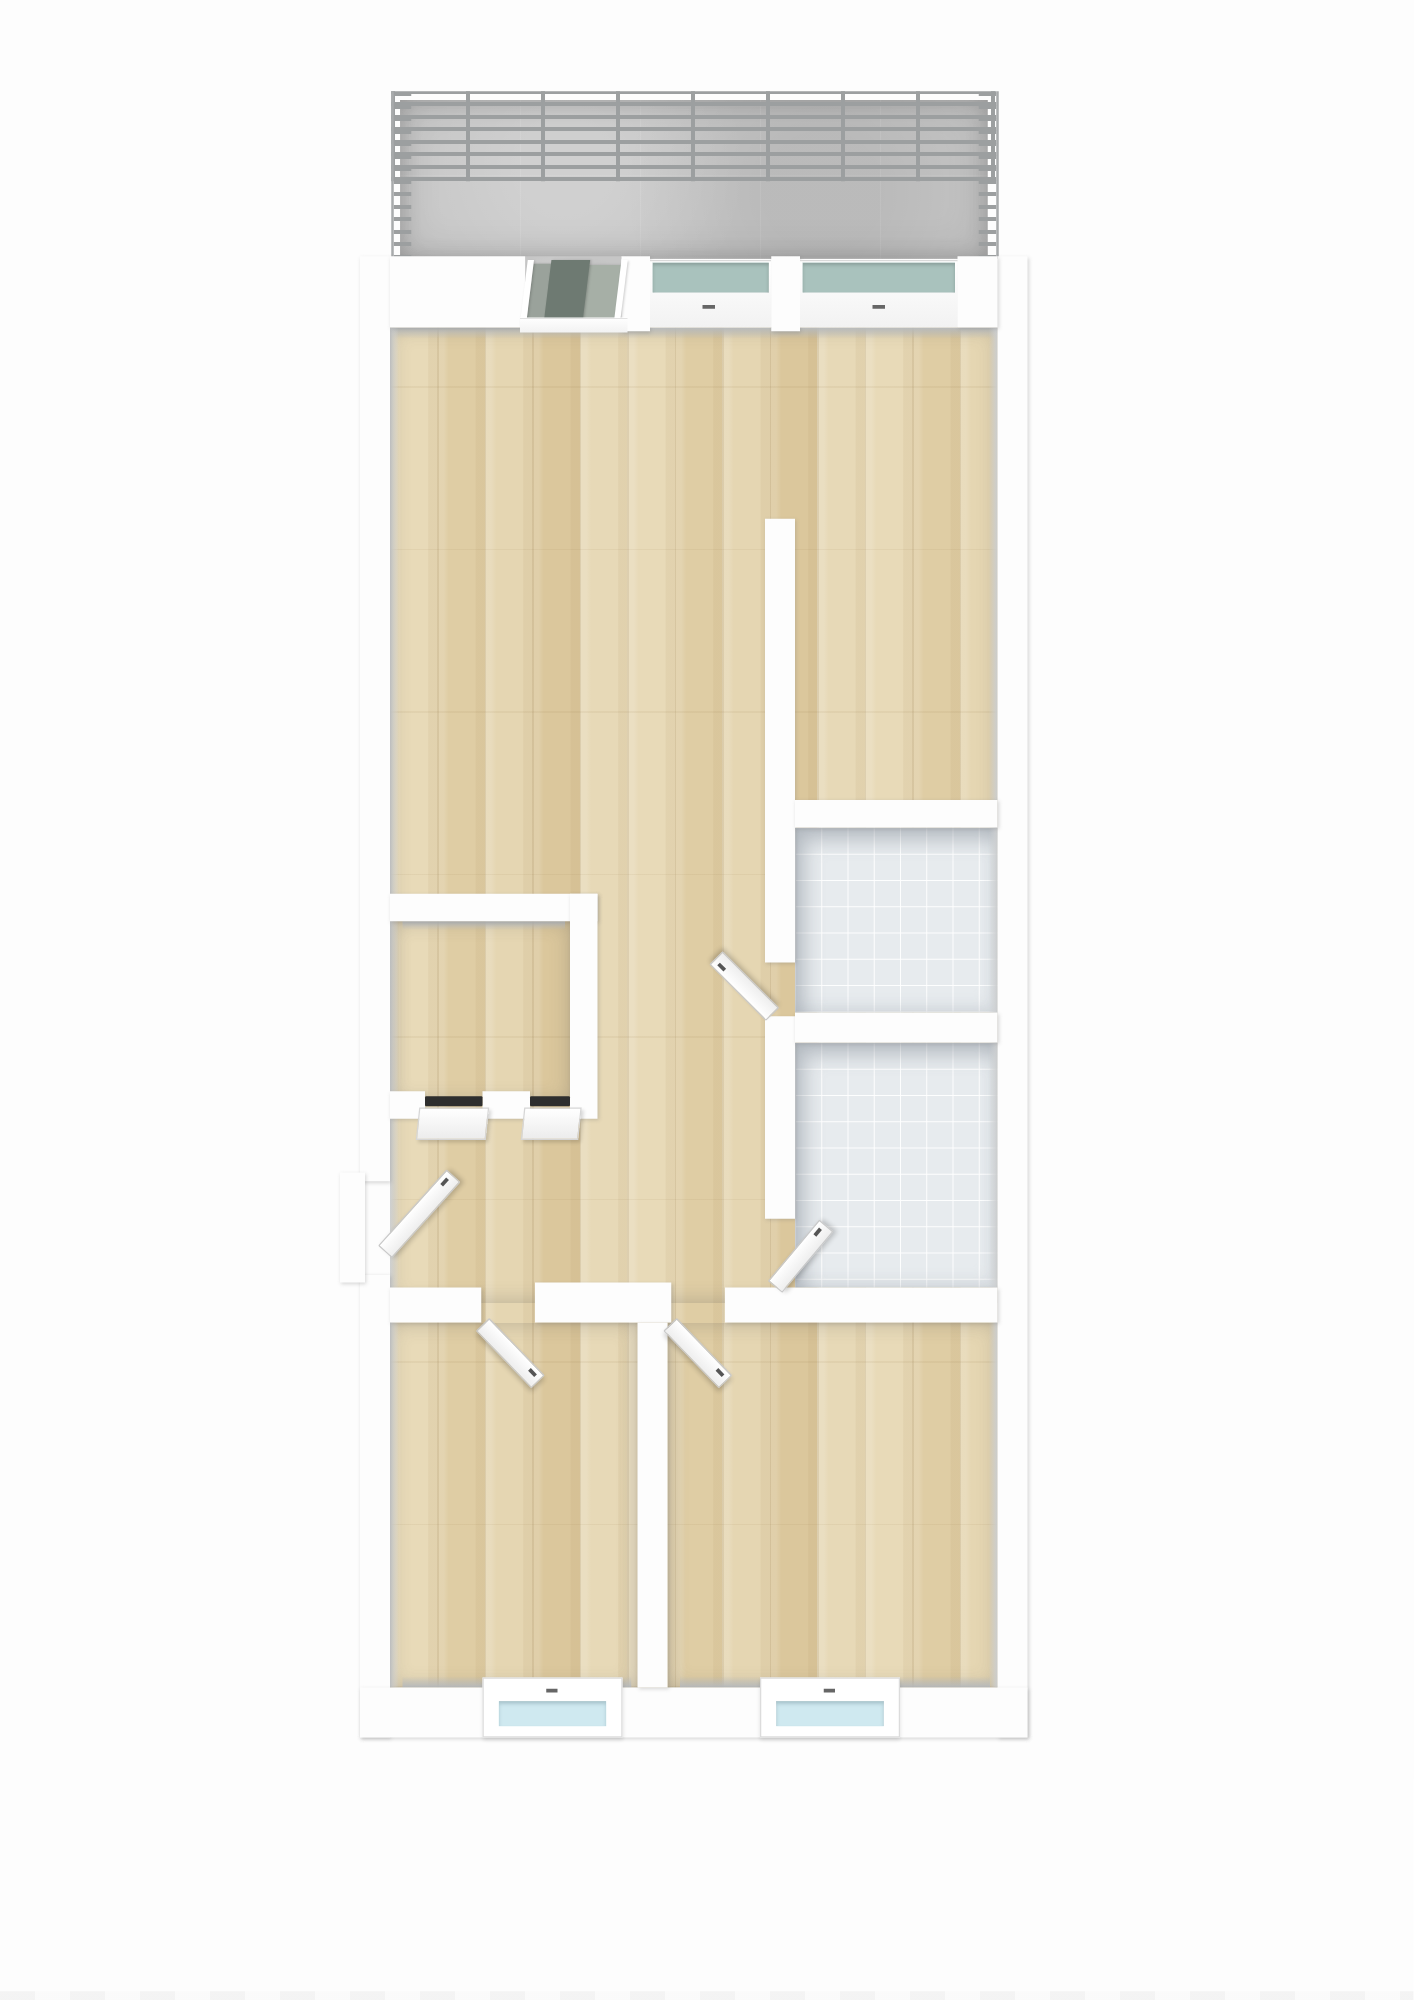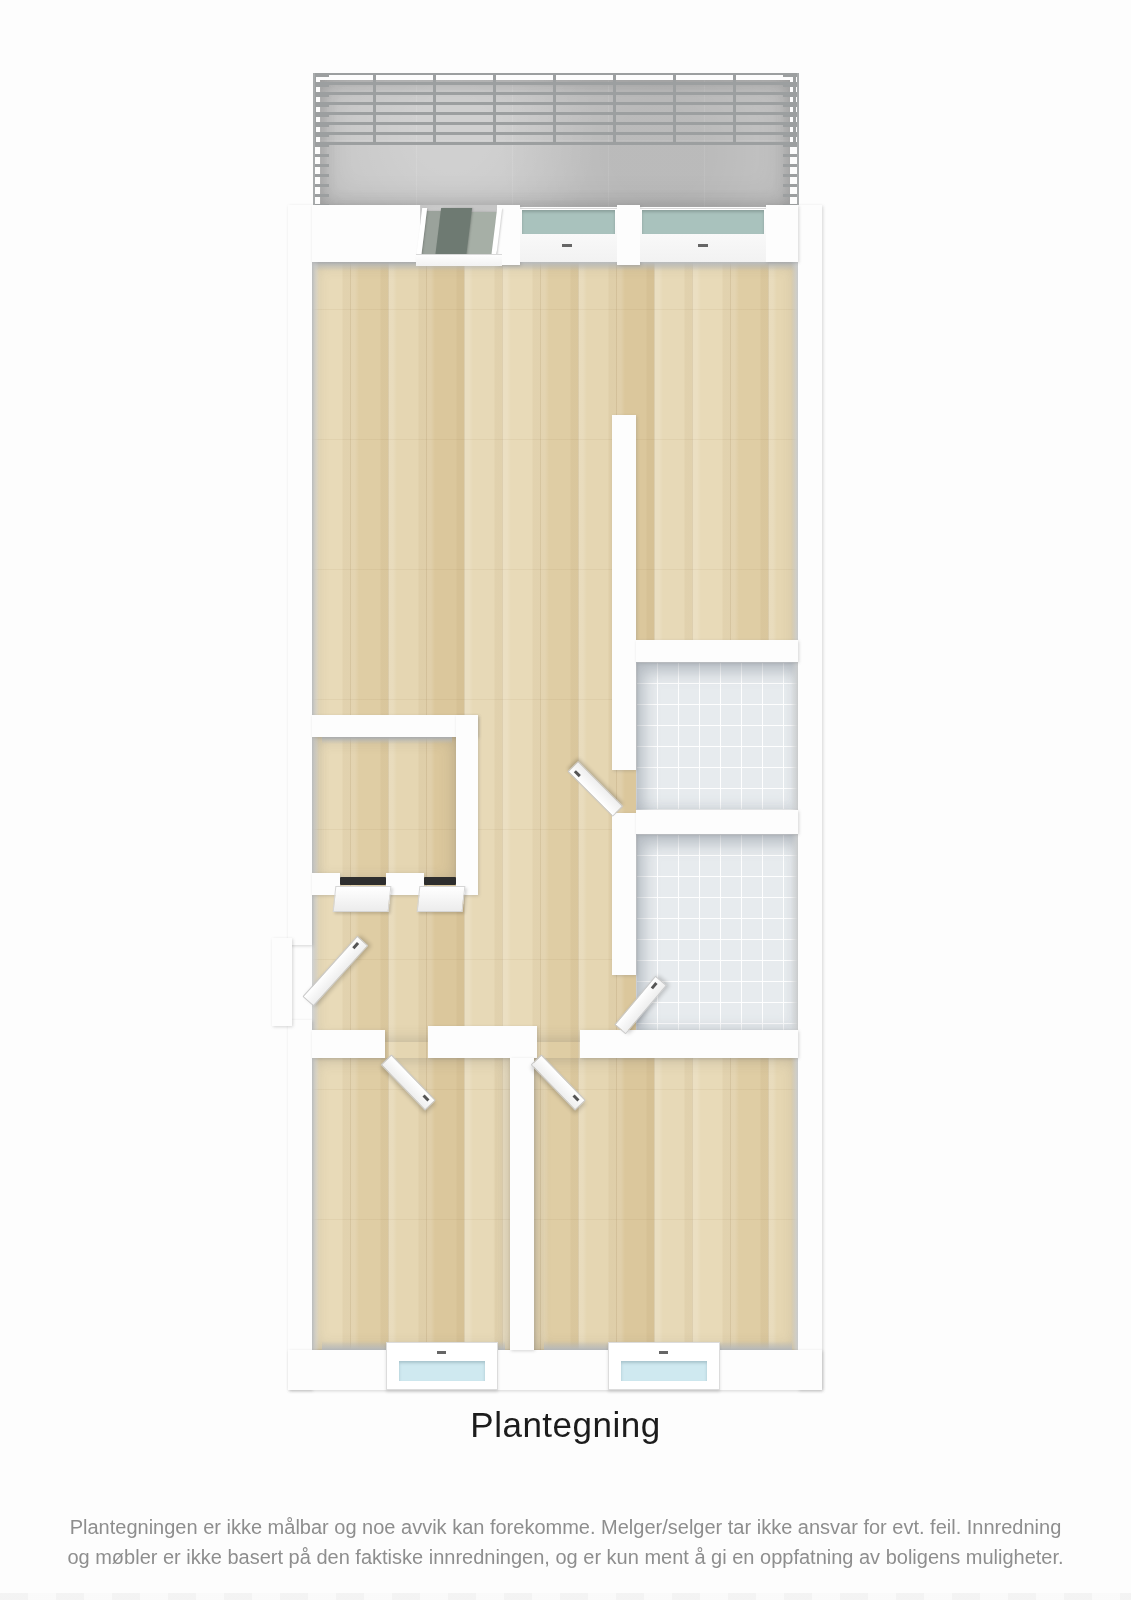--- a/index.html
+++ b/index.html
@@ -188,20 +188,15 @@
 
   <div class="bwin" style="left:386px;top:1342px;width:110px;height:46px;">
     <div class="glass"></div>
     <div class="tick" style="left:50px;top:8px;width:9px;height:3px;"></div>
   </div>
   <div class="bwin" style="left:608px;top:1342px;width:110px;height:46px;">
     <div class="glass"></div>
     <div class="tick" style="left:50px;top:8px;width:9px;height:3px;"></div>
   </div>
 
-  <div class="title">Plantegning</div>
-  <div class="disclaimer">
-    <div>Plantegningen er ikke målbar og noe avvik kan forekomme. Melger/selger tar ikke ansvar for evt. feil. Innredning</div>
-    <div>og møbler er ikke basert på den faktiske innredningen, og er kun ment å gi en oppfatning av boligens muligheter.</div>
-  </div>
 
   <div class="page-edge"></div>
 </div>
 
 </body></html>

